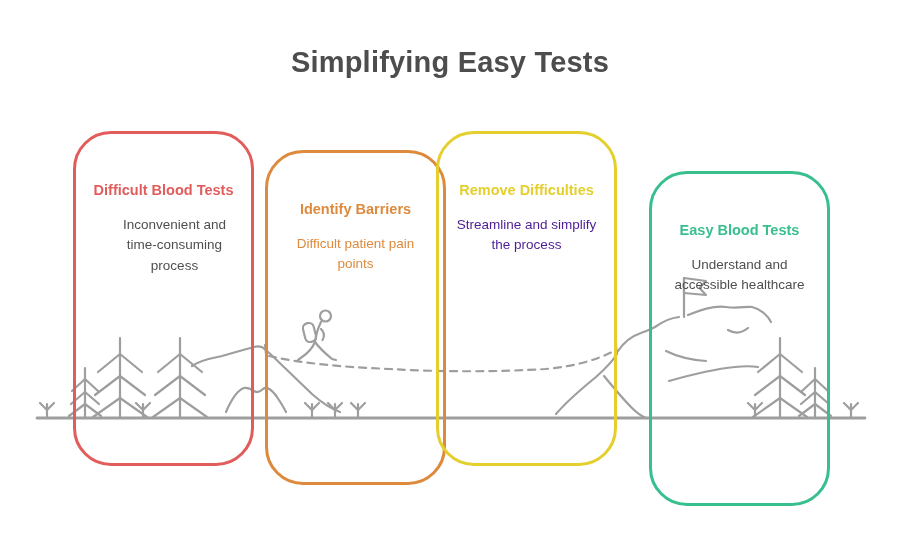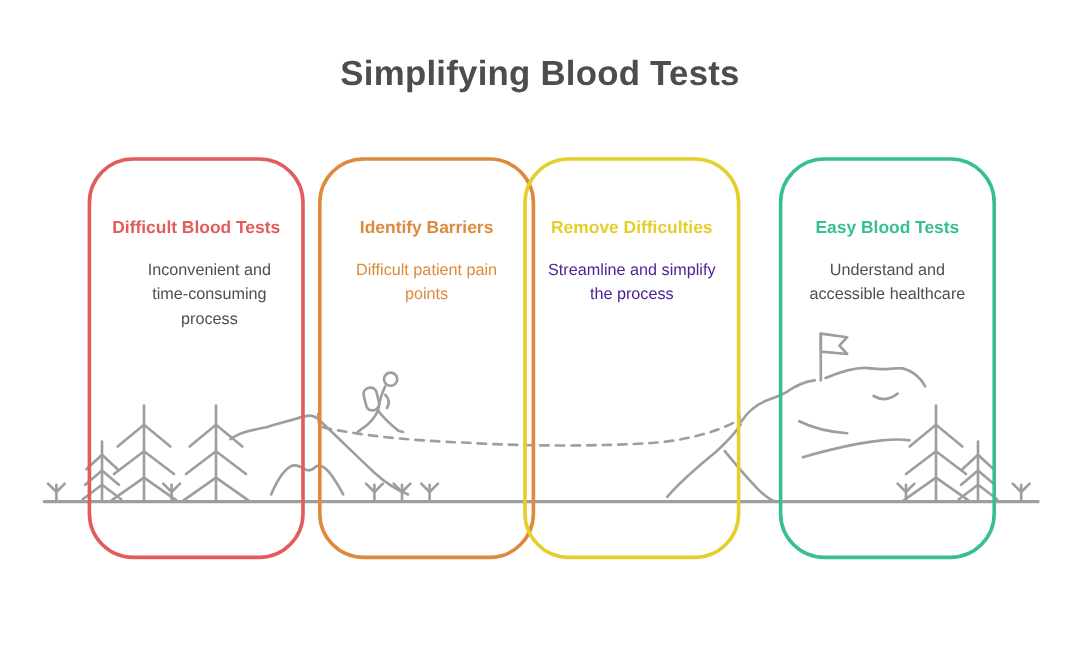--- a/index.html
+++ b/index.html
@@ -11,28 +11,28 @@
     text-align:center; font-size:29px; font-weight:700; letter-spacing:.2px;
   }
   #illustration { position:absolute; left:0; top:0; z-index:1; pointer-events:none; }
   .card {
     position:absolute; top:131px; width:181px; height:335px;
     border:3px solid #eab308; border-radius:38px; background:transparent;
     z-index:2; text-align:center; padding:47px 14px 0;
   }
   .card-title { font-size:14.5px; font-weight:700; line-height:1.35; }
   .card-subtitle { margin-top:14px; font-size:13.5px; line-height:1.55; }
-  .c1 { left:73px; } .c2 { left:265px; } .c3 { left:436px; } .c4 { left:649px; }
+  .c1 { left:73px; } .c2 { left:265px;margin-top:19px; } .c3 { left:436px; } .c4 { left:649px;margin-top:40px; }
 </style>
 </head>
 <body>
 
 <div class="canvas">
 
-  <h1 class="main-title" style="color: rgb(77, 77, 77);">Simplifying Blood Tests</h1>
+  <h1 class="main-title" style="color: rgb(77, 77, 77);">Simplifying Easy Tests</h1>
 
   <svg id="illustration" width="900" height="540" viewBox="0 0 900 540" fill="none" stroke="currentColor" stroke-width="2.2" stroke-linecap="round" stroke-linejoin="round" style="color: rgb(158, 158, 158);">
     <defs>
       <g id="pine-large">
         <path d="M0,0 V-80"></path>
         <path d="M-22,-46 L0,-64 L22,-46"></path>
         <path d="M-25,-23 L0,-42 L25,-23"></path>
         <path d="M-27,-1 L0,-20 L27,-1"></path>
       </g>
       <g id="pine-small">

